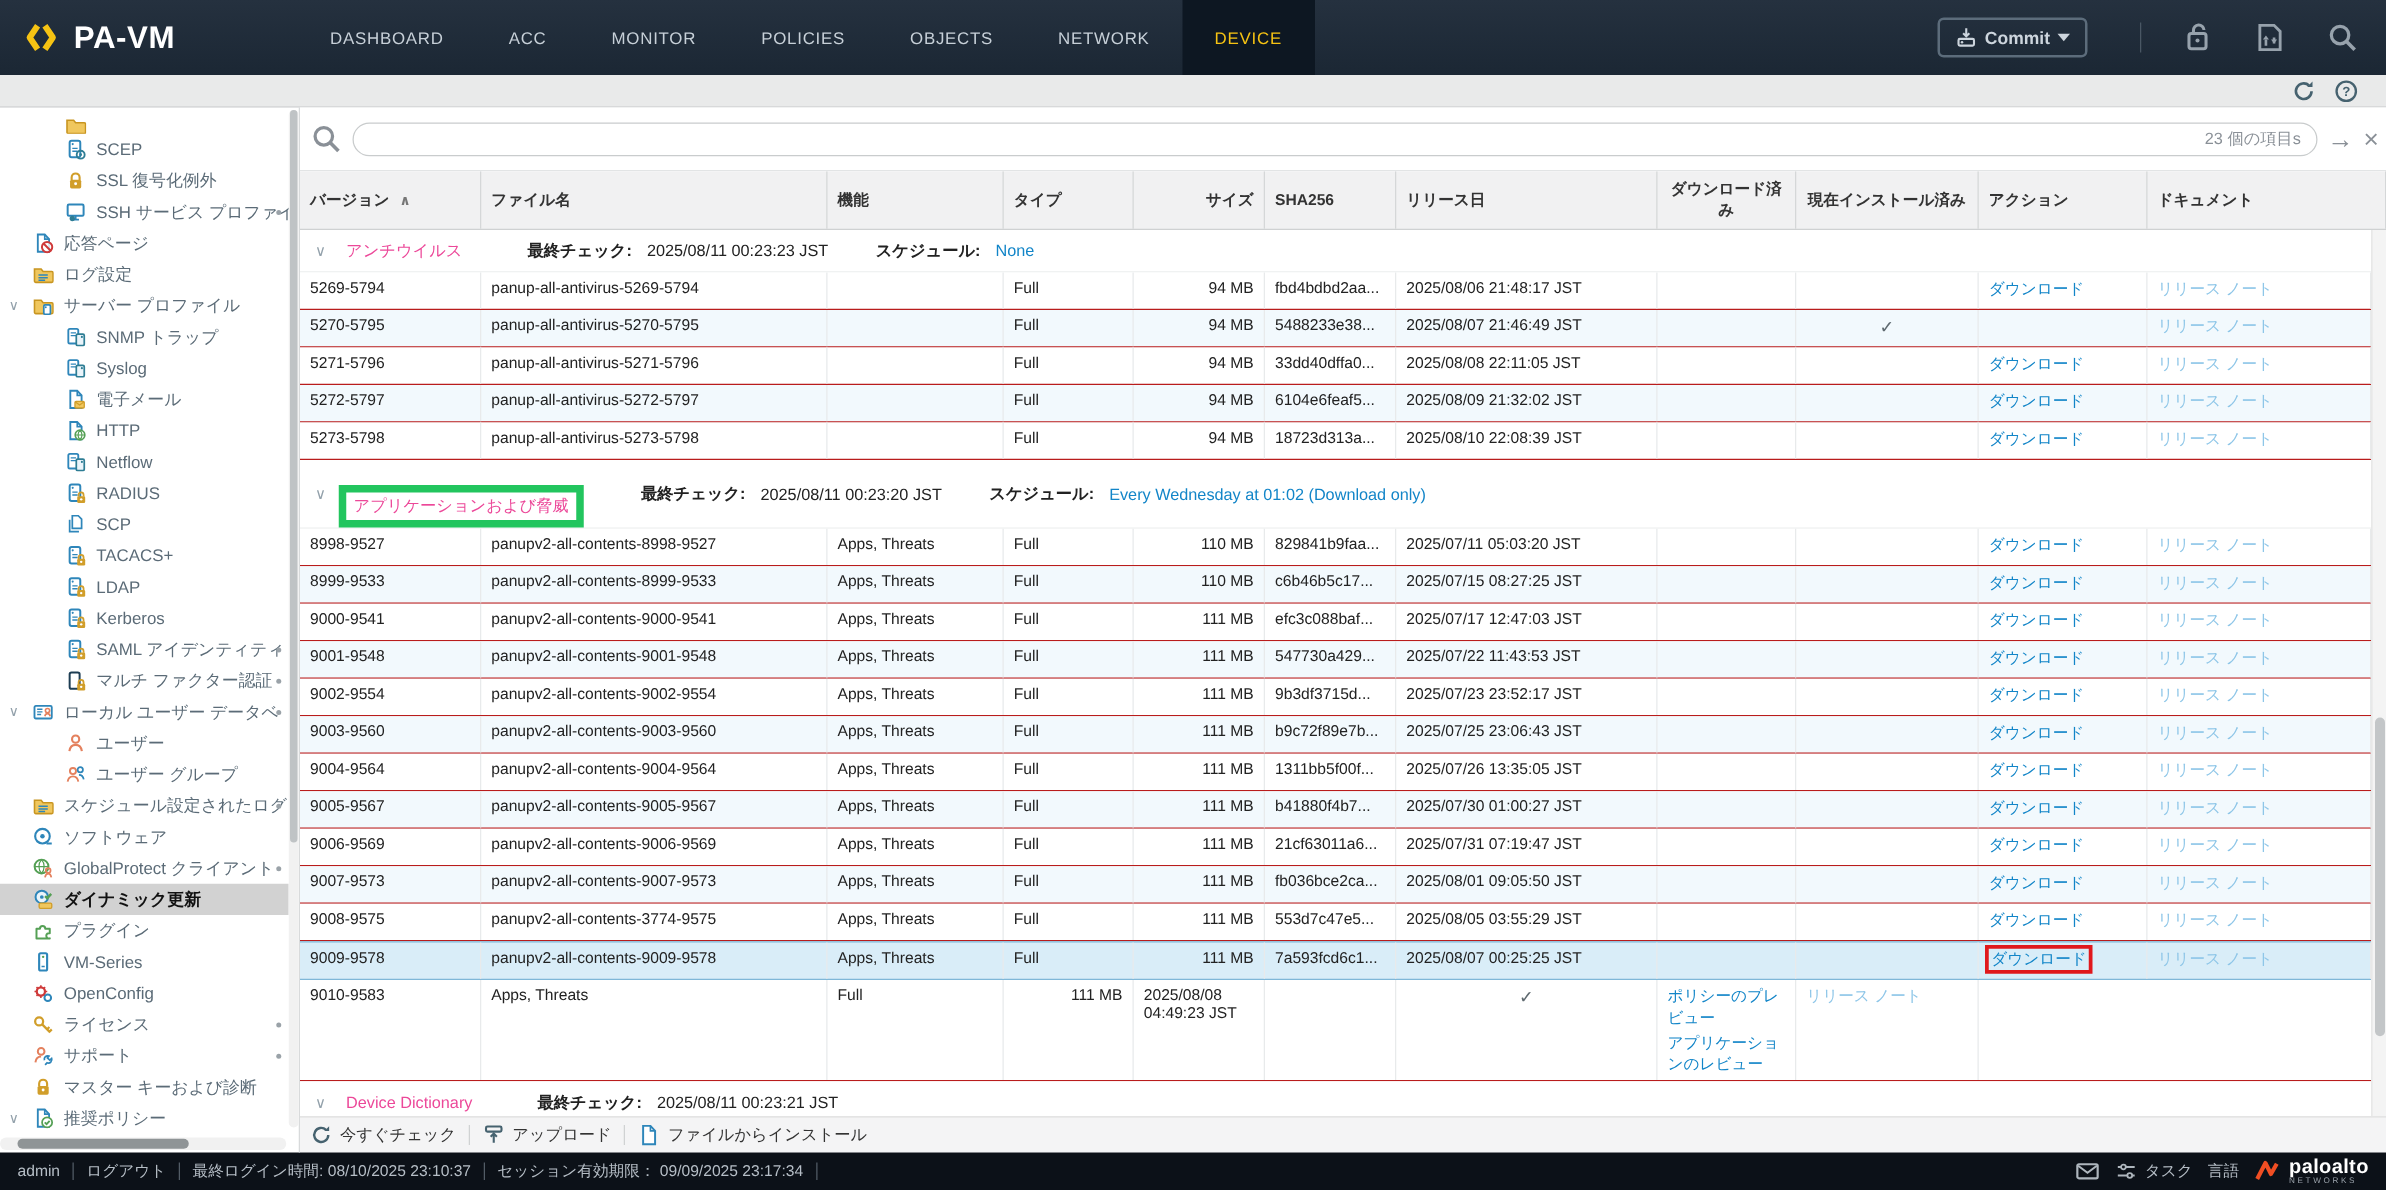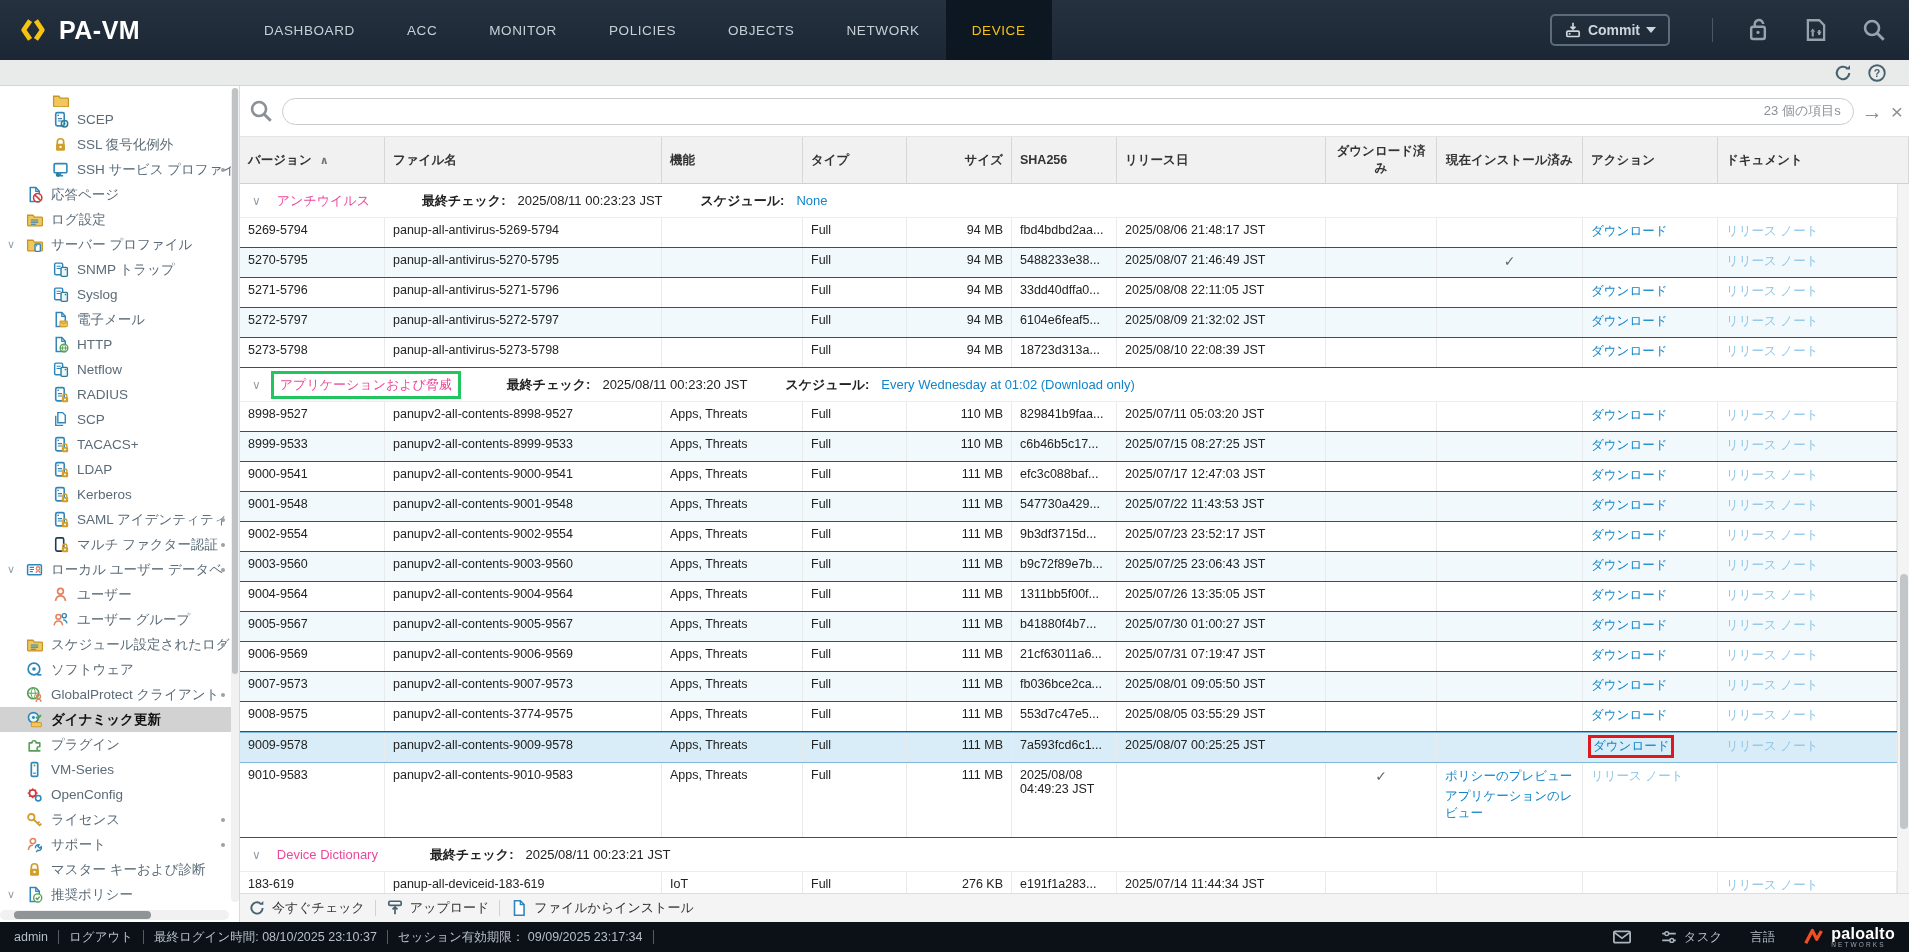--- a/index.html
+++ b/index.html
@@ -55,21 +55,21 @@
   .grid { display:grid; grid-template-columns:145px 277px 141px 104px 105px 105px 209px 111px 146px 135px 1fr; }
   .thead { background:#f1f1f2; border-bottom:1px solid #cfd1d2; }
   .thead .th { min-height:46px; display:flex; align-items:center; padding:3px 8px; font-weight:bold; font-size:12.5px; color:#333; border-right:1px solid #d5d7d8; }
   .thead .th.center { justify-content:center; text-align:center; }
   .thead .th.right { justify-content:flex-end; }
   .sort { color:#777; margin-left:8px; font-size:11px; }
   .tbody { position:absolute; top:47px; left:0; right:12px; bottom:0; overflow:hidden; }
   .sec-head { display:flex; align-items:center; min-height:34px; padding-left:12px; gap:8px; background:#fff; font-size:13px; color:#444; border-bottom:1px solid #eceeee; }
   .sec-chev { color:#93a1ab; font-size:12px; margin-right:2px; }
   .sec-title { color:#ec4899; padding:2px 6px; }
-  .sec-title.red-box { border:3px solid #22c55e; }
+  .sec-title.red-box { border:6px solid #22c55e;margin-top:20px; }
   .sec-lbl { font-weight:bold; color:#222; margin-left:38px; }
   .sec-val { color:#222; margin-left:4px; }
   .sec-lbl2 { font-weight:bold; color:#222; margin-left:30px; }
   .link { color:#1285c8; cursor:pointer; }
   .link.light { color:#8ec6e8; }
   .trow { border-bottom:1px solid #b91c1c; background:#fff; }
   .trow.alt { background:#f2f9fd; }
   .trow.selected { background:#d9edf8; border-top:1px solid #7fb7d8; border-bottom:1px solid #7fb7d8; }
   .td { min-height:29px; padding:5px 8px 4px; font-size:12.5px; color:#222; border-right:1px solid #e8eaeb; display:flex; align-items:flex-start; }
   .td.right { justify-content:flex-end; }
@@ -82,21 +82,21 @@
 
   
   .actionbar { height:29px; flex:0 0 auto; background:#f4f4f5; border-top:1px solid #ddd; display:flex; align-items:center; gap:10px; padding-left:8px; }
   .ab-btn { display:flex; align-items:center; gap:6px; color:#333; font-size:13px; cursor:pointer; background:none; border:none; font-family:inherit; }
   .ab-sep { border-left:1px solid #d0d2d3; height:16px; }
 
   
   .footer { height:30px; flex:0 0 auto; background:#0c1118; display:flex; align-items:center; color:#b6bec6; font-size:12.5px; padding:0 14px; gap:10px; }
   .fsep { border-left:1px solid #525c66; height:14px; }
   .flink { cursor:pointer; }
-  .f-right { margin-left:auto; display:flex; align-items:center; gap:28px; }
+  .f-right { margin-left:auto; display:flex; align-items:center; gap:12px; }
   .brandlogo { display:flex; align-items:center; gap:6px; }
   .bl-text { display:flex; flex-direction:column; line-height:1; }
   .bl-main { color:#fff; font-weight:bold; font-size:16px; letter-spacing:.3px; }
   .bl-sub { color:#9aa2aa; font-size:6.5px; letter-spacing:2.1px; text-align:left; }
 </style>
 </head>
 <body>
 
 <div class="app">
 
@@ -898,21 +898,20 @@
               <div class="td center"></div>
               <div class="td links">
                 <span class="act-box"><span class="link">ダウンロード</span></span>
               </div>
               <div class="td links">
                 <span class="link light">リリース ノート</span>
               </div>
             </div>
             <div class="trow grid" style="min-height: 75px;">
               <div class="td">9010-9583</div>
-              <div class="td">panupv2-all-contents-9010-9583</div>
               <div class="td">Apps, Threats</div>
               <div class="td">Full</div>
               <div class="td right">111 MB</div>
               <div class="td">2025/08/08 04:49:23 JST</div>
               <div class="td center"></div>
               <div class="td center">
                 <span class="check">✓</span>
               </div>
               <div class="td links">
                 <span class="link">ポリシーのプレビュー</span>

